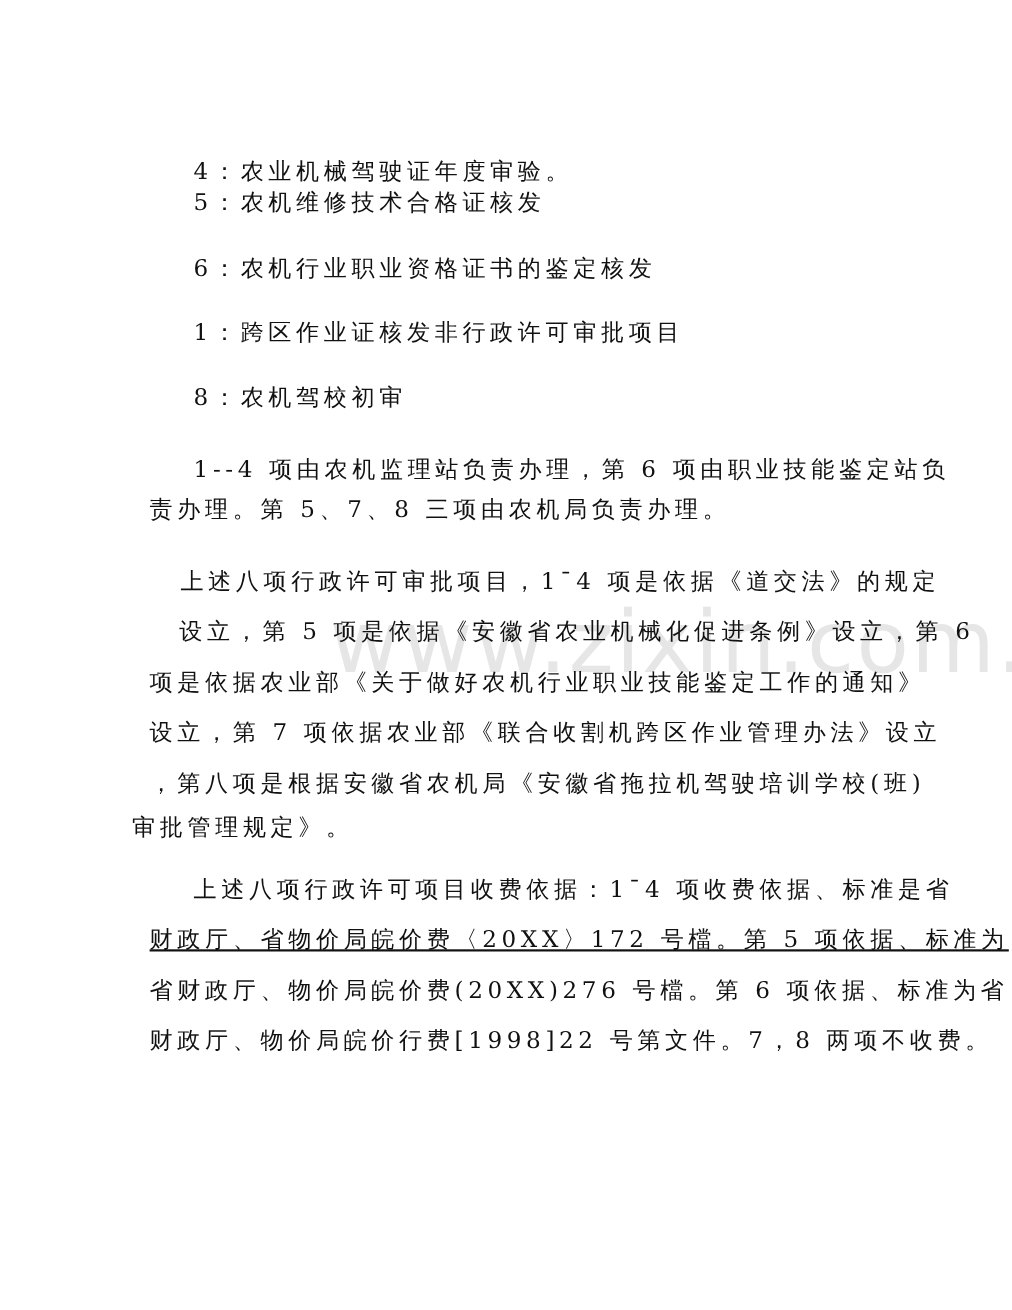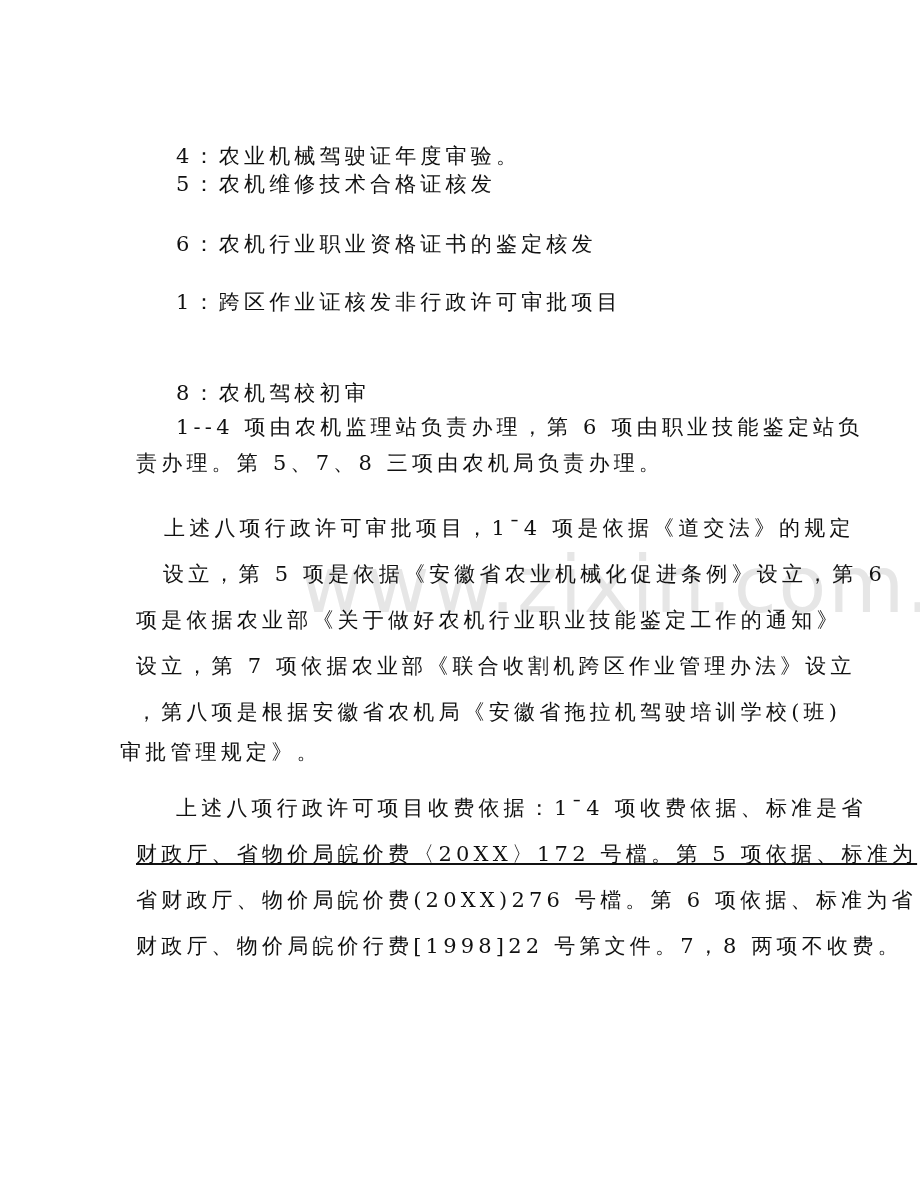--- a/index.html
+++ b/index.html
@@ -14,21 +14,21 @@
 </head>
 <body>
 
 <div class="page">
   <div class="watermark">www.zixin.com.cn</div>
   <div class="content">
     <div class="line" style="left:176px; top:112px;margin-top:32px;">4：农业机械驾驶证年度审验。</div>
     <div class="line" style="left:176px; top:172px;">5：农机维修技术合格证核发</div>
     <div class="line" style="left:176px; top:232px;">6：农机行业职业资格证书的鉴定核发</div>
     <div class="line" style="left:176px; top:290px;">1：跨区作业证核发非行政许可审批项目</div>
-    <div class="line" style="left:176px; top:349px;margin-top:32px;">8：农机驾校初审</div>
+    <div class="line" style="left:176px; top:349px;">8：农机驾校初审</div>
 
     <div class="line" style="left:176px; top:415px;">1--4 项由农机监理站负责办理，第 6 项由职业技能鉴定站负</div>
     <div class="line" style="left:136px; top:451px;">责办理。第 5、7、8 三项由农机局负责办理。</div>
 
     <div class="line" style="left:164px; top:516px;">上述八项行政许可审批项目，1¯4 项是依据《道交法》的规定</div>
     <div class="line" style="left:136px; top:562px;margin-left:27px;">设立，第 5 项是依据《安徽省农业机械化促进条例》设立，第 6</div>
     <div class="line" style="left:136px; top:608px;">项是依据农业部《关于做好农机行业职业技能鉴定工作的通知》</div>
     <div class="line" style="left:136px; top:654px;">设立，第 7 项依据农业部《联合收割机跨区作业管理办法》设立</div>
     <div class="line" style="left:136px; top:700px;">，第八项是根据安徽省农机局《安徽省拖拉机驾驶培训学校(班)</div>
     <div class="line" style="left:120px; top:740px;">审批管理规定》。</div>

